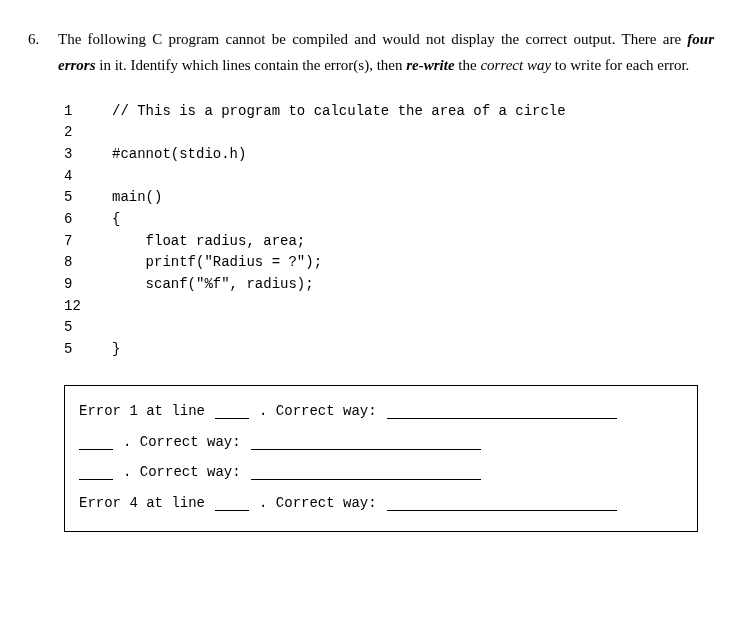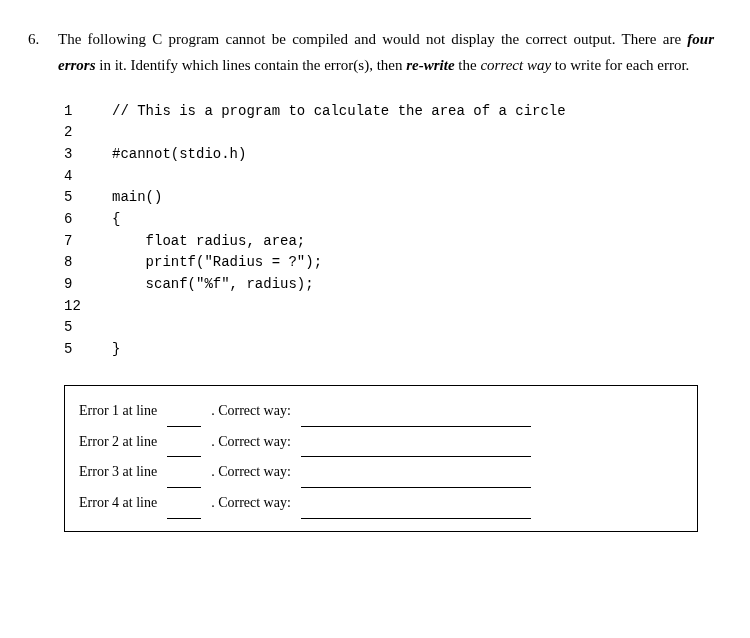--- a/index.html
+++ b/index.html
@@ -39,24 +39,23 @@
     .answer-box {
       border: 1px solid #000;
       margin: 0 16px 0 36px;
       padding: 10px 14px 12px 14px;
       font-family: 'Courier New', Courier, monospace;
       font-size: 14px;
       line-height: 2.2;
     }
     .ans-row {
       display: flex;
-      align-items: flex-end;
+      align-items: center;
       gap: 10px;
       white-space: nowrap;
-      font-family: Liberation Serif, serif;
     }
     .blank-short {
       display: inline-block;
       border-bottom: 1px solid #000;
       width: 34px;
       height: 1.1em;
     }
     .blank-long {
       display: inline-block;
       border-bottom: 1px solid #000;
@@ -124,27 +123,25 @@
 </div>
 
 <div class="answer-box">
   <div class="ans-row">
     <span>Error 1 at line </span>
     <span class="blank-short"></span>
     <span>. Correct way:</span>
     <span class="blank-long"></span>
   </div>
   <div class="ans-row">
-    <span>Error 2 at line </span>
     <span class="blank-short"></span>
     <span>. Correct way:</span>
     <span class="blank-long"></span>
   </div>
   <div class="ans-row">
-    <span>Error 3 at line </span>
     <span class="blank-short"></span>
     <span>. Correct way:</span>
     <span class="blank-long"></span>
   </div>
   <div class="ans-row">
     <span>Error 4 at line </span>
     <span class="blank-short"></span>
     <span>. Correct way:</span>
     <span class="blank-long"></span>
   </div>

